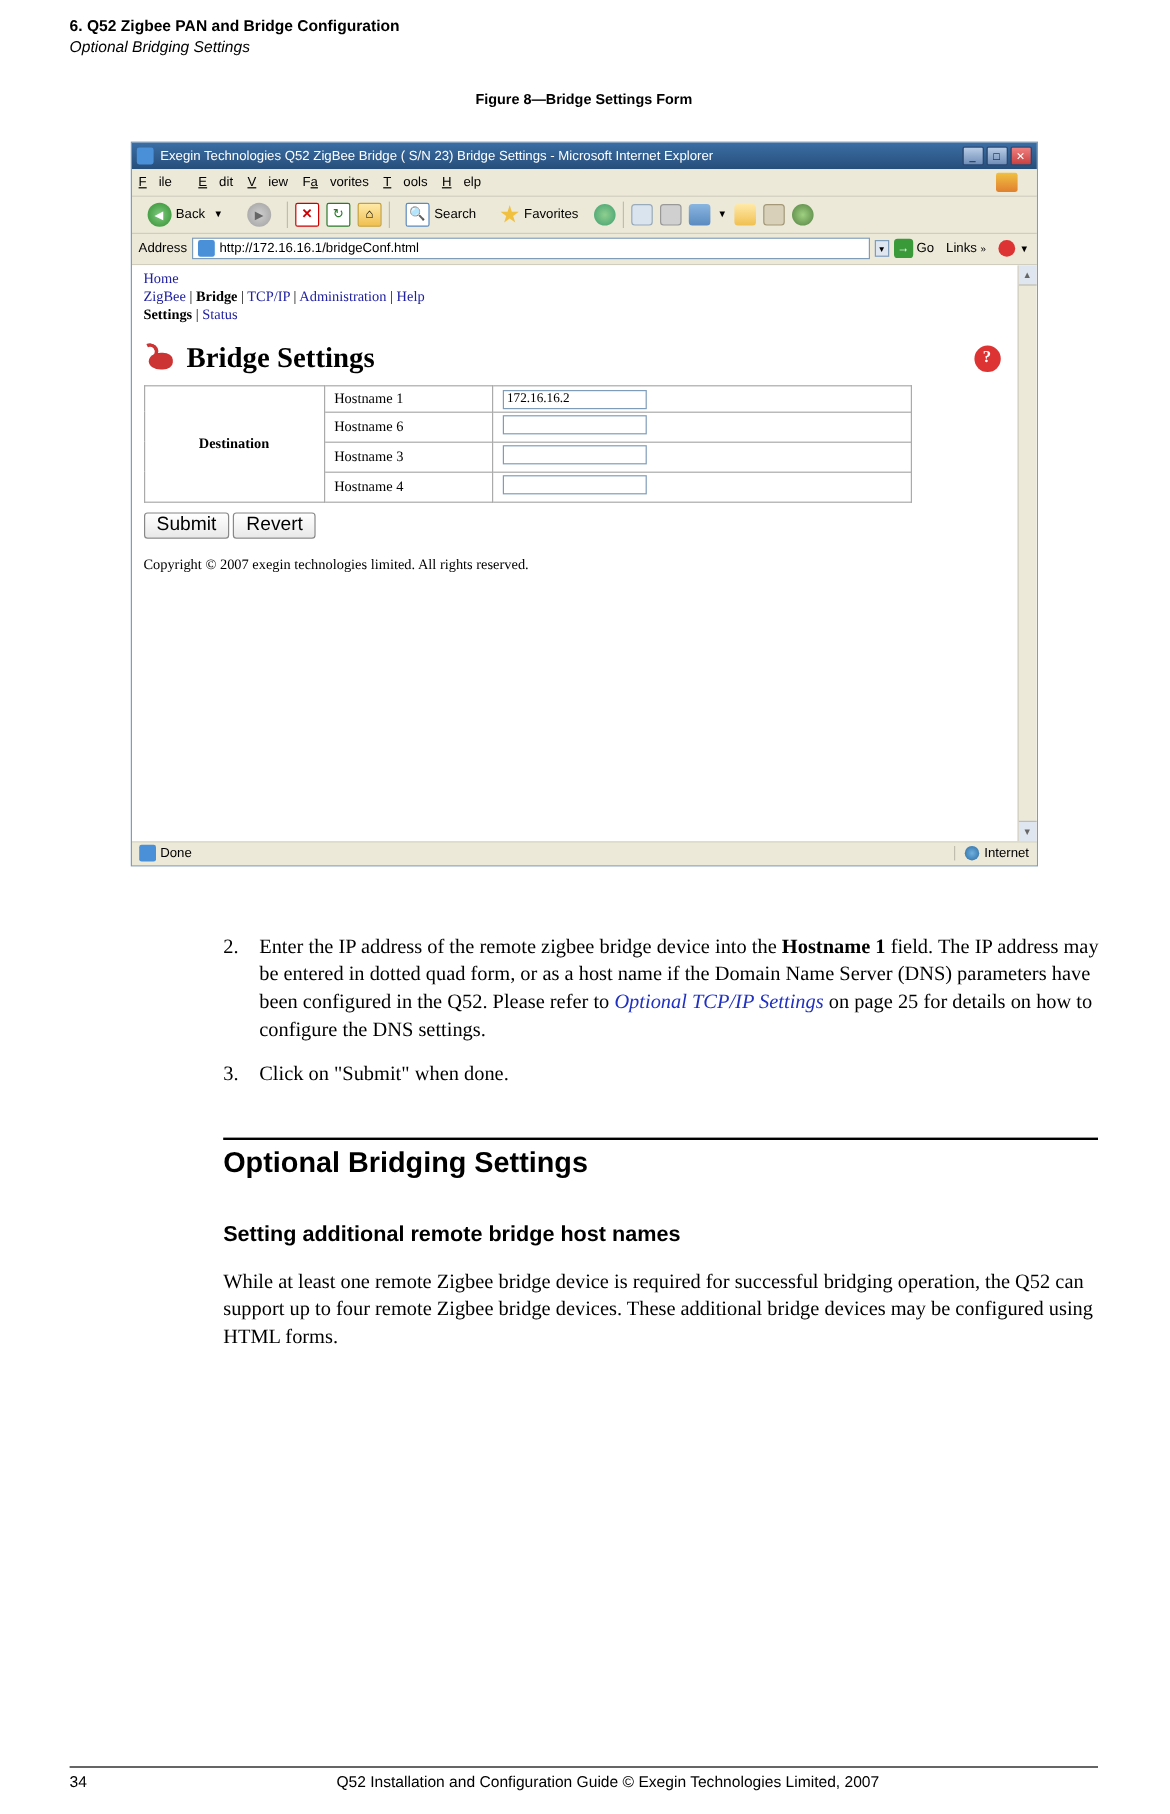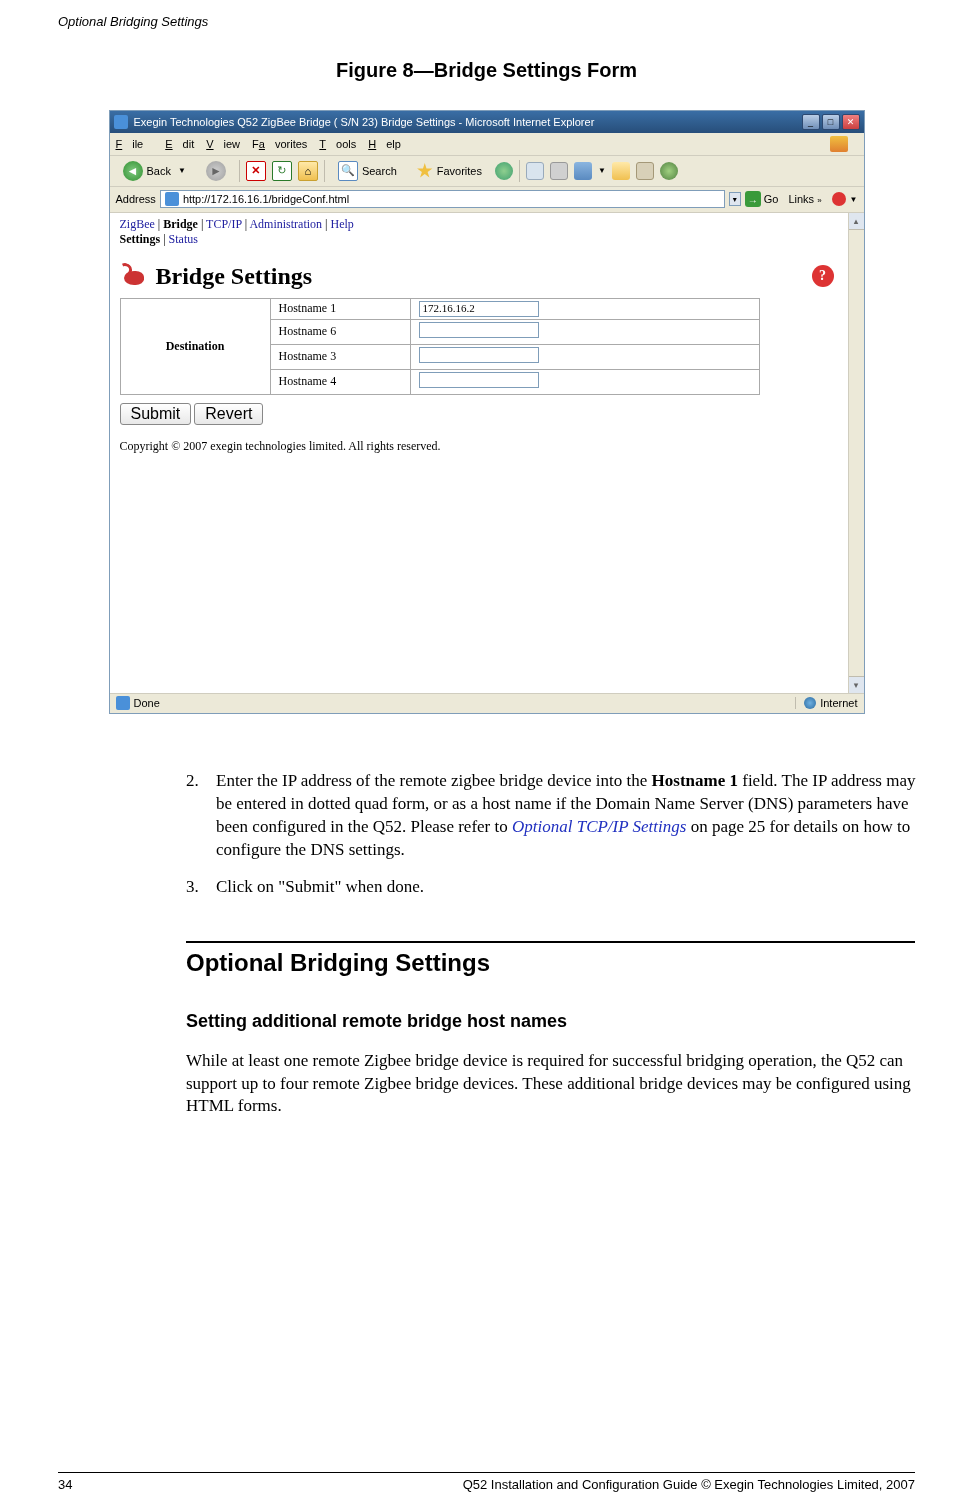--- a/index.html
+++ b/index.html
@@ -10,21 +10,21 @@
       background: #fff;
       position: relative;
       padding: 14px 60px 0 58px;
     }
     .top-header { font-family: Arial, Helvetica, sans-serif; font-size: 13px; line-height: 1.3; }
     .top-header .line1 { font-weight: bold; }
     .top-header .line2 { font-style: italic; }
     .figure-title {
       font-family: Arial, Helvetica, sans-serif;
       font-weight: bold;
-      font-size: 20px;
+      font-size: 12px;
       text-align: center;
       margin-top: 28px;
       margin-bottom: 28px;
     }
     
     .browser-wrap { margin: 0 auto; width: 756px; }
     .browser {
       width: 100%;
       border: 1px solid #7f9db9;
       background: #eef2f7;
@@ -108,26 +108,27 @@
     .section-rule { border-top: 2px solid #000; margin: 42px 0 6px 0; }
     .section-h2 { font-family: Arial, Helvetica, sans-serif; font-weight:bold; font-size:24px; margin-left:128px; margin-top:6px; }
     .section-h3 { font-family: Arial, Helvetica, sans-serif; font-weight:bold; font-size:18px; margin-left:128px; margin-top:34px; }
     .para { margin:18px 0 0 128px; width:730px; font-size:17px; line-height:1.35; }
     .footer {
       position:absolute; left:58px; right:60px; bottom:20px;
       border-top:1px solid #000; padding-top:4px;
       display:flex; font-size:13px; font-family:Arial,Helvetica,sans-serif;
     }
     .footer .pnum{width:40px;}
-    .footer .ftxt{flex:1;text-align:right;}
+    .footer .ftxt{flex:1;text-align:center;}
   </style>
 </head>
 <body>
 
 <div class="top-header">
+  <div class="line1">6. Q52 Zigbee PAN and Bridge Configuration</div>
   <div class="line2">Optional Bridging Settings</div>
 </div>
 
 <div class="figure-title">Figure 8—Bridge Settings Form</div>
 
 <div class="browser-wrap">
   <div class="browser">
     <div class="titlebar">
       <span class="ie-icon"></span>
       <span class="title-text">Exegin Technologies Q52 ZigBee Bridge ( S/N 23) Bridge Settings - Microsoft Internet Explorer</span>
@@ -190,20 +191,21 @@
           <span>Go</span>
         </span>
       <span style="margin-left:6px;"><span>Links</span> <span style="font-size:8px;">»</span></span>
       <span class="tool-ico" style="background:#d33;border-radius:50%;width:14px;height:14px;margin-left:6px;"></span>
       <span style="font-size:8px;">▼</span>
     </div>
     <div class="viewport">
       <div class="vp-scroll"></div>
       <div class="vp-content">
         <div class="vp-nav">
+          <div><span>Home</span></div>
           <div>
             <span>ZigBee</span><span class="plain"> | </span>
             <span class="b">Bridge</span><span class="plain"> | </span>
             <span>TCP/IP</span><span class="plain"> | </span>
             <span>Administration</span><span class="plain"> | </span>
             <span>Help</span>
           </div>
           <div>
             <span class="b">Settings</span><span class="plain"> | </span>
             <span>Status</span>

